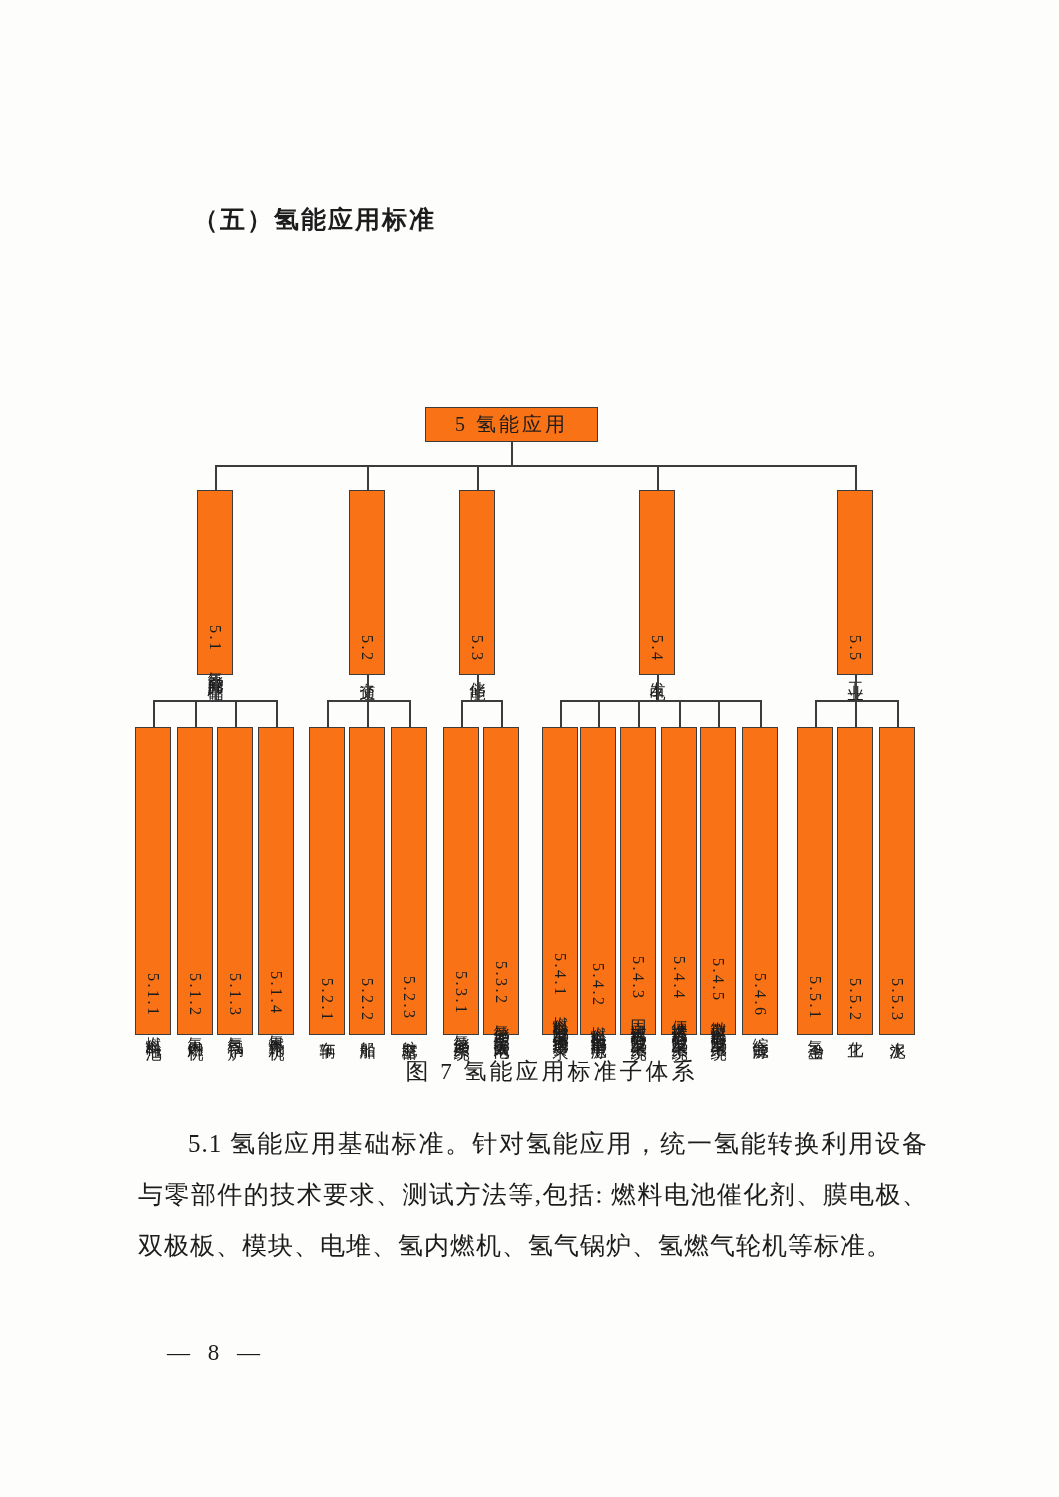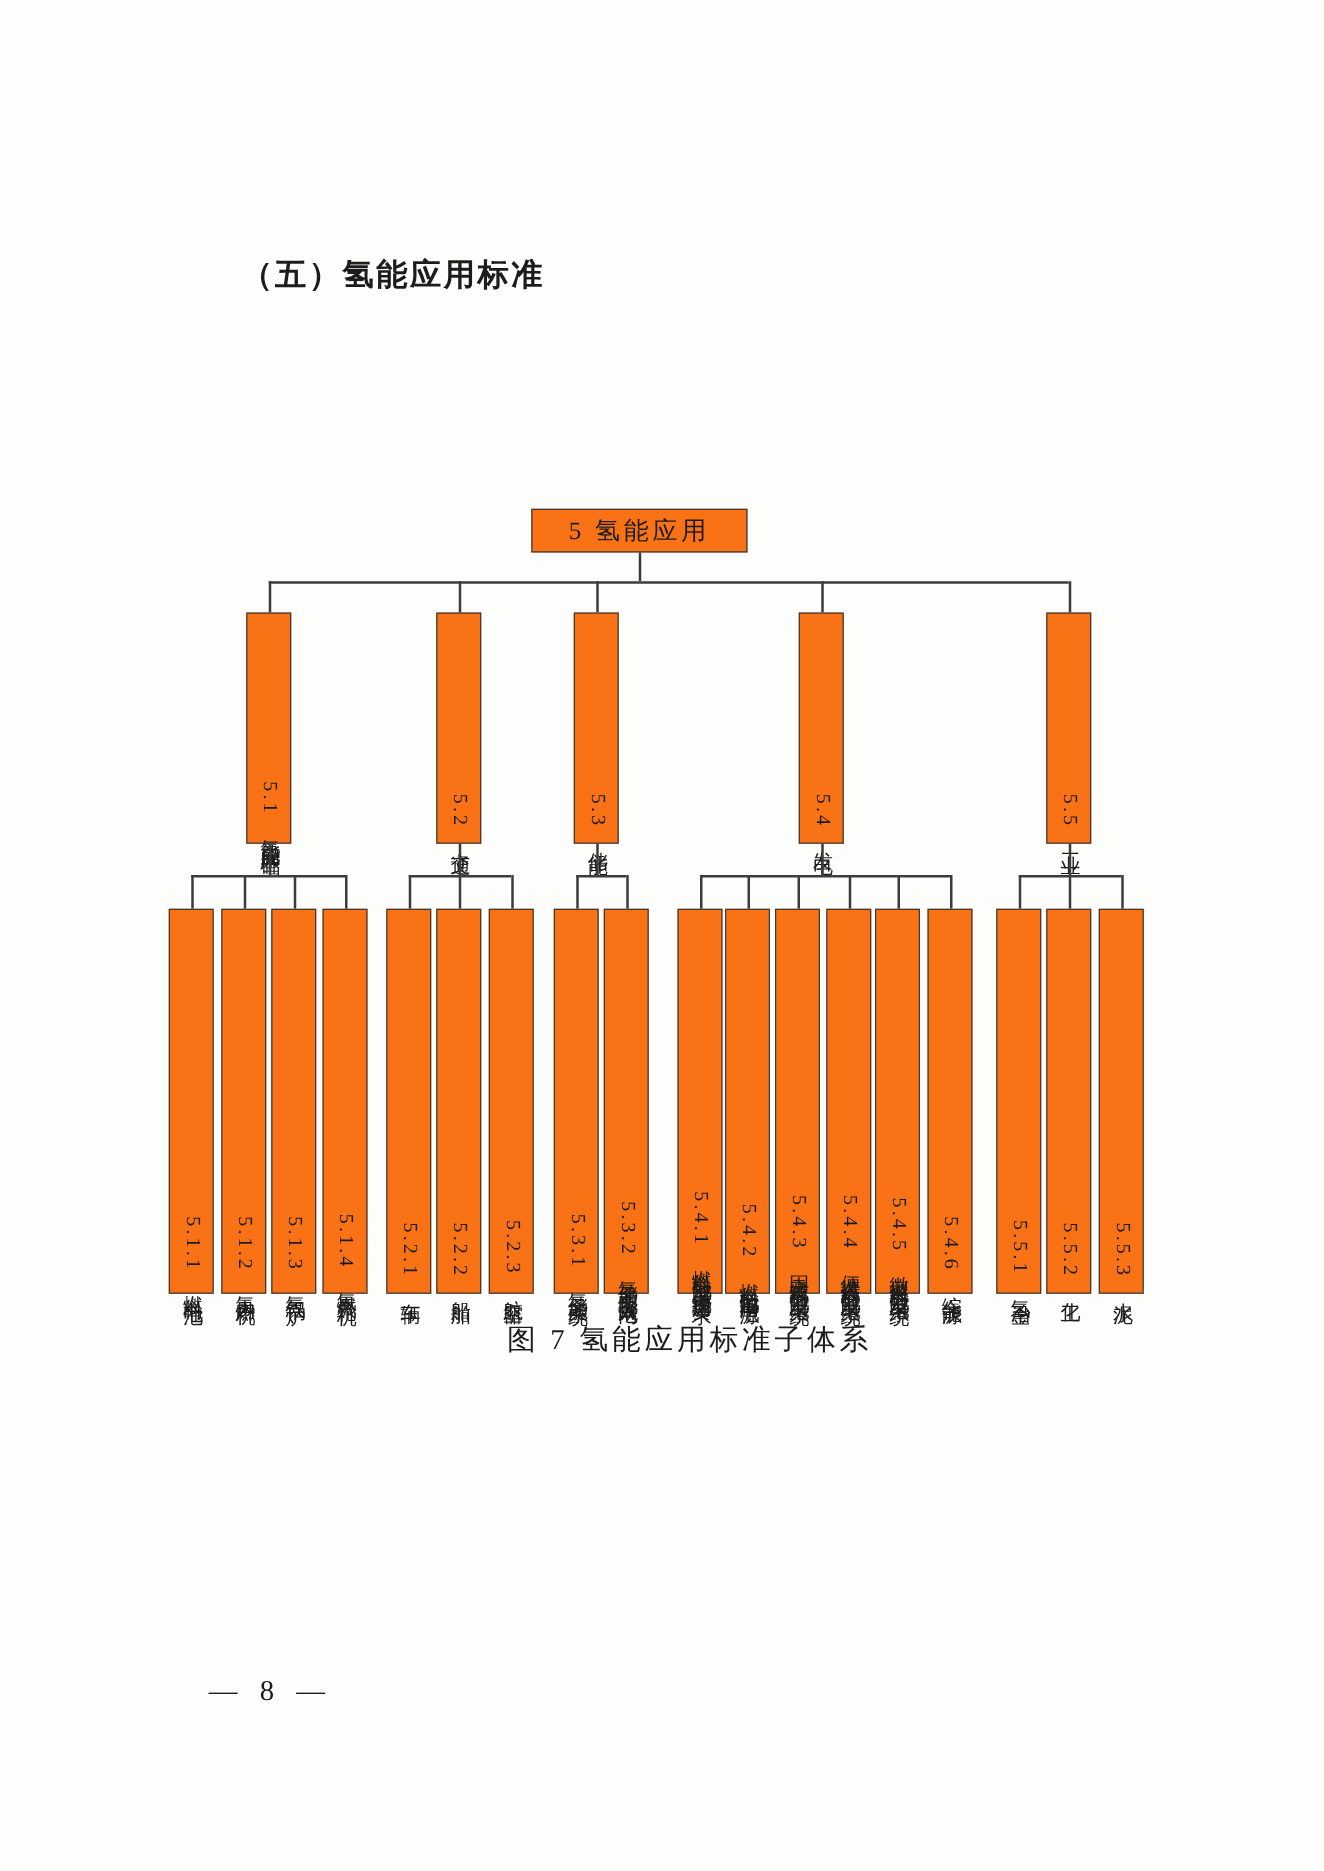--- a/index.html
+++ b/index.html
@@ -173,16 +173,17 @@
         <span>5.5.2 化工</span>
       </div>
       <div class="line" style="left: 897px; top: 300px; width: 1.5px; height: 27px;"></div>
       <div class="node vbox" style="left: 879px; top: 327px; width: 36px; height: 308px;">
         <span>5.5.3 水泥</span>
       </div>
     </div>
 
   <div class="caption">图 7  氢能应用标准子体系</div>
 
+  <div class="para" style="top:1118px;">5.1 氢能应用基础标准。针对氢能应用，统一氢能转换利用设备与零部件的技术要求、测试方法等,包括: 燃料电池催化剂、膜电极、双极板、模块、电堆、氢内燃机、氢气锅炉、氢燃气轮机等标准。</div>
 
   <div class="pagenum">— 8 —</div>
 
 </div>
 
 </body></html>

